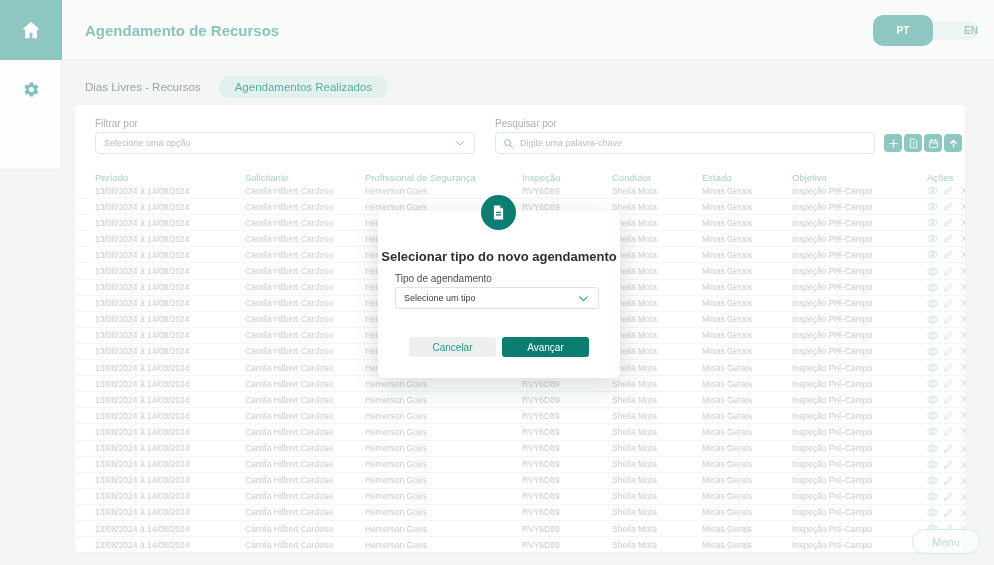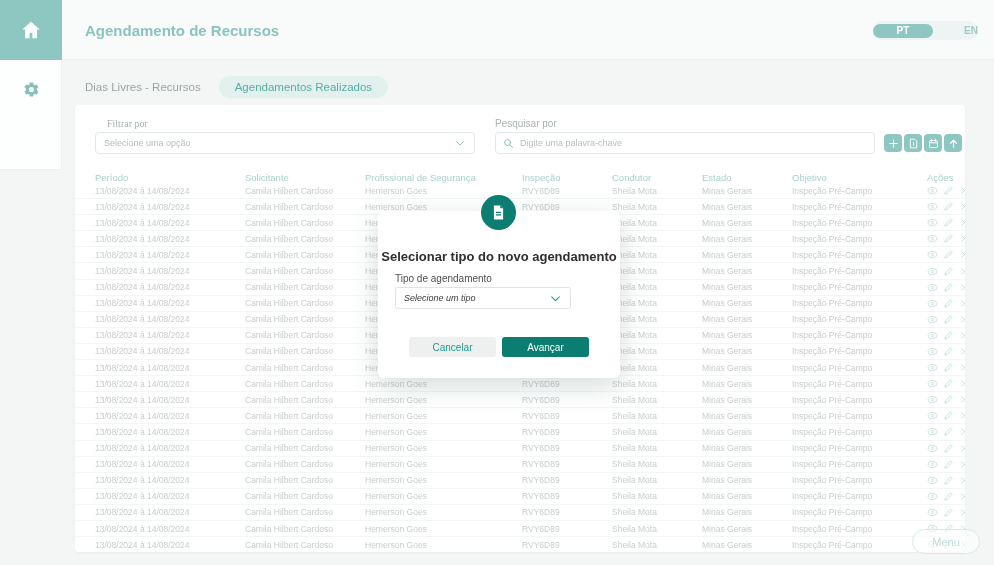--- a/index.html
+++ b/index.html
@@ -5,38 +5,38 @@
   * { margin:0; padding:0; box-sizing:border-box; }
   body { font-family:"Liberation Sans", sans-serif; background:#e7eaea; }
   .page { position:relative; width:994px; height:565px; background:#f4f6f6; overflow:hidden; }
 
   
   .topbar { position:absolute; left:0; top:0; width:994px; height:60px; background:#f9fbfb; border-bottom:1px solid #eef2f2; }
   .home-tile { position:absolute; left:0; top:0; width:62px; height:60px; background:#8ec6c2; display:flex; align-items:center; justify-content:center; cursor:pointer; }
   .home-tile svg { width:22px; height:22px; color:#ffffff; }
   .page-title { position:absolute; left:85px; top:0; height:60px; display:flex; align-items:center; color:#8bc3bf; font-size:15px; font-weight:700; }
   .lang-toggle { position:absolute; left:873px; top:21px; width:105px; height:19px; background:#edf5f4; border-radius:10px; display:flex; align-items:center; }
-  .lang-pt { width:60px; height:14px; background:#8ec6c2; border-radius:10px; color:#ffffff; font-size:10px; font-weight:700; display:flex; align-items:center; justify-content:center; cursor:pointer; }
+  .lang-pt { width:60px; height:31px; background:#8ec6c2; border-radius:10px; color:#ffffff; font-size:10px; font-weight:700; display:flex; align-items:center; justify-content:center; cursor:pointer; }
   .lang-en { flex:1; text-align:right; color:#9fcbc6; font-size:10px; font-weight:700; cursor:pointer; }
 
   
   .sidebar { position:absolute; left:0; top:60px; width:62px; height:110px; background:#fdfefe; border-right:1px solid #eef1f1; border-bottom:1px solid #eef1f1; }
   .gear-btn { position:absolute; left:0; top:14px; width:62px; height:30px; display:flex; align-items:center; justify-content:center; cursor:pointer; }
   .gear-btn svg { width:17px; height:17px; color:#85c0bb; }
 
   
   .tabs { position:absolute; left:85px; top:76px; display:flex; align-items:center; gap:18px; }
   .tab-plain { color:#9ba4a4; font-size:11.5px; cursor:pointer; }
   .tab-pill { background:#e2f0ee; color:#57aea5; font-size:11.5px; padding:5px 16px; border-radius:13px; cursor:pointer; }
 
   
   .card { position:absolute; left:75px; top:105px; width:890px; height:447px; background:#ffffff; border-radius:4px; box-shadow:0 1px 3px rgba(40,60,60,.05); overflow:hidden; }
 
   .field-label { position:absolute; font-size:10px; color:#a9b1b1; }
-  .filter-label { left:32px; top:13px;font-family:Liberation Serif, serif; }
+  .filter-label { left:20px; top:13px; }
   .search-label { left:420px; top:13px; }
 
   .select-box { position:absolute; left:20px; top:27px; width:380px; height:22px; border:1px solid #e2e7e7; border-radius:4px; display:flex; align-items:center; padding:4px 8px; cursor:pointer; background:#fff; }
   .select-box .ph { flex:1; font-size:9px; color:#b7bdbd; }
   .select-box svg { width:12px; height:12px; color:#8ec6c2; }
 
   .search-box { position:absolute; left:420px; top:27px; width:380px; height:22px; border:1px solid #e2e7e7; border-radius:4px; display:flex; align-items:center; padding:0 7px; background:#fff; }
   .search-box svg { width:11px; height:11px; color:#7dbcb7; flex:none; }
   .search-box input { border:none; outline:none; flex:1; margin-left:6px; font-size:9px; color:#555; font-family:"Liberation Sans",sans-serif; }
   .search-box input::placeholder { color:#b7bdbd; }
@@ -56,21 +56,21 @@
   .actions { display:flex; justify-content:flex-end; gap:5px; }
   .actions .act { width:11px; height:11px; color:#b9dcd8; cursor:pointer; display:inline-flex; }
   .actions svg { width:11px; height:11px; }
 
   
   .modal { position:absolute; left:378px; top:211px; width:242px; height:167px; background:#ffffff; border-radius:6px; box-shadow:0 8px 28px rgba(50,80,78,.20); }
   .modal-circle { position:absolute; left:103px; top:-16px; width:35px; height:35px; border-radius:50%; background:#0b7e71; display:flex; align-items:center; justify-content:center; }
   .modal-circle svg { width:17px; height:17px; }
   .modal-title { position:absolute; left:0; top:38px; width:100%; text-align:center; font-size:13px; font-weight:600; color:#2f2f2f; }
   .modal-field-label { position:absolute; left:17px; top:62px; font-size:10px; color:#4f4f4f; }
-  .modal-select { position:absolute; left:17px; top:76px; width:176px; height:22px; border:1px solid #dfe3e3; border-radius:3px; display:flex; align-items:center; padding:8px 8px; cursor:pointer;font-style:italic; }
+  .modal-select { position:absolute; left:17px; top:76px; width:204px; height:22px; border:1px solid #dfe3e3; border-radius:3px; display:flex; align-items:center; padding:8px 8px; cursor:pointer; }
   .modal-select .ph { flex:1; font-size:9px; color:#3c3c3c; }
   .modal-select svg { width:13px; height:13px; color:#1d9a8b; }
   .modal-buttons { position:absolute; left:31px; top:126px; display:flex; gap:6px; }
   .btn { width:87px; height:20px; border-radius:3px; font-size:10px; display:flex; align-items:center; justify-content:center; cursor:pointer; }
   .btn-cancel { background:#eef0ef; color:#1d9a8b; }
   .btn-next { background:#0b7e71; color:#ffffff; }
 
   
   .menu-pill { position:absolute; left:912px; top:529px; width:68px; height:25px; border:1px solid #d6ebe8; border-radius:13px; background:rgba(255,255,255,.55); display:flex; align-items:center; justify-content:center; font-size:11px; color:#bedcd8; cursor:pointer; }
 </style>

